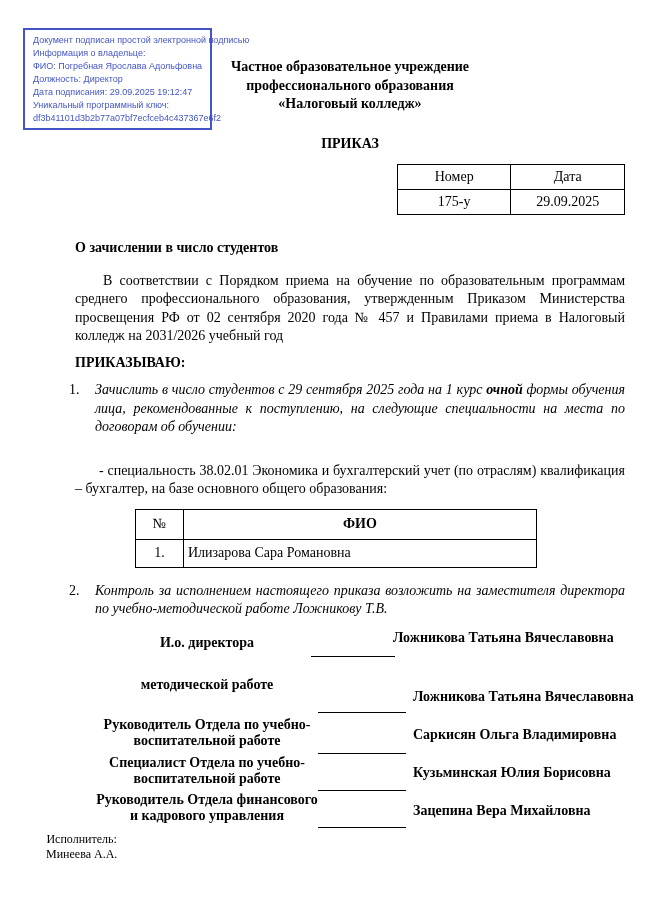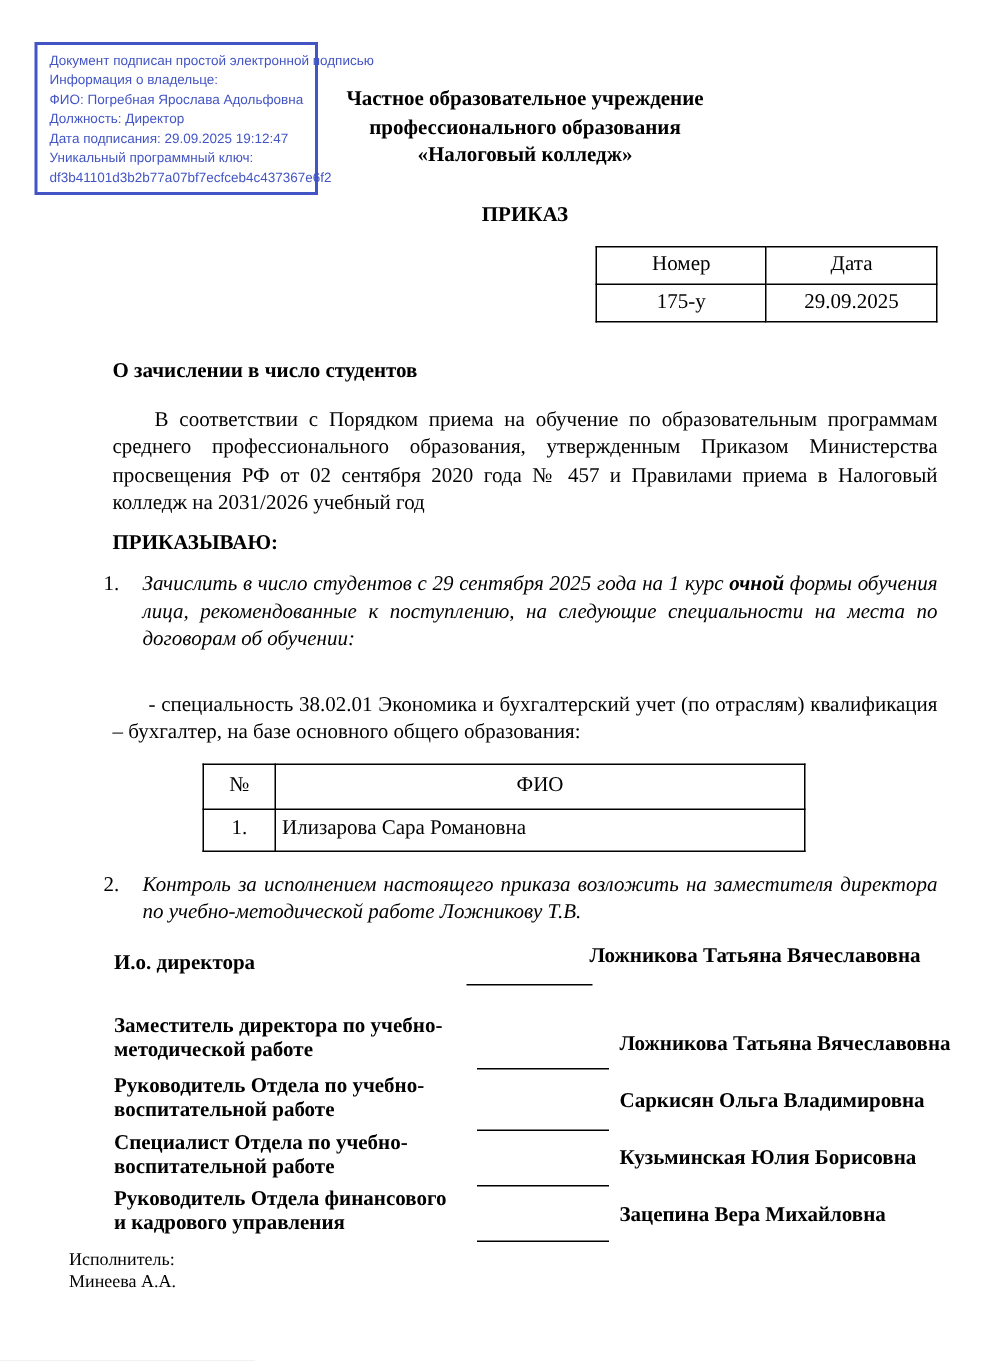--- a/index.html
+++ b/index.html
@@ -95,29 +95,30 @@
     border-collapse: collapse;
     width: 402px;
   }
   table.students-table td {
     border: 1.5px solid #000;
     vertical-align: middle;
     font-size: 14px;
   }
   table.students-table .col-num { width: 48px; text-align: center; }
   table.students-table .hdr { height: 30px; text-align: center; }
-  table.students-table .hdr-fio { font-weight: normal; }
+  table.students-table .hdr-fio { font-weight: bold; }
   table.students-table .row { height: 28px; }
   table.students-table .cell-name { padding-left: 4px; }
   .item2 { margin-top: 14px; }
   
   .signatures {
     position: relative;
     margin-top: 10px;
     height: 245px;
+    text-align: center;
   }
   .sig-title {
     position: absolute;
     left: 1px;
     width: 262px;
     font-weight: bold;
     line-height: 16px;
   }
   .sig-title span { display: block; }
   .sig-name {
@@ -213,21 +214,20 @@
         <div class="sig-title" style="top:6px">
           <span>И.о. директора</span>
           <span></span>
         </div>
         <div class="sig-line" style="top:27px; left:236px; width:84px;"></div>
         <div class="sig-name" style="top:1px; left:318px;">Ложникова Татьяна Вячеславовна</div>
       </div>
 
       <div>
         <div class="sig-title" style="top:48px">
-          <span>Заместитель директора по учебно-</span>
           <span>методической работе</span>
         </div>
         <div class="sig-line" style="top:83px; left:243px; width:88px;"></div>
         <div class="sig-name" style="top:60px; left:338px;">Ложникова Татьяна Вячеславовна</div>
       </div>
 
       <div>
         <div class="sig-title" style="top:88px">
           <span>Руководитель Отдела по учебно-</span>
           <span>воспитательной работе</span>

